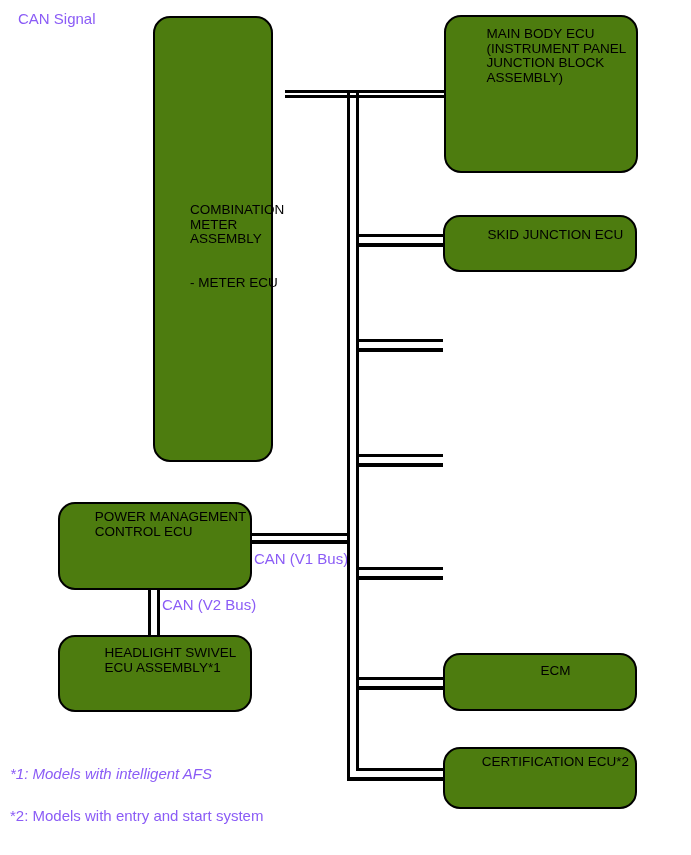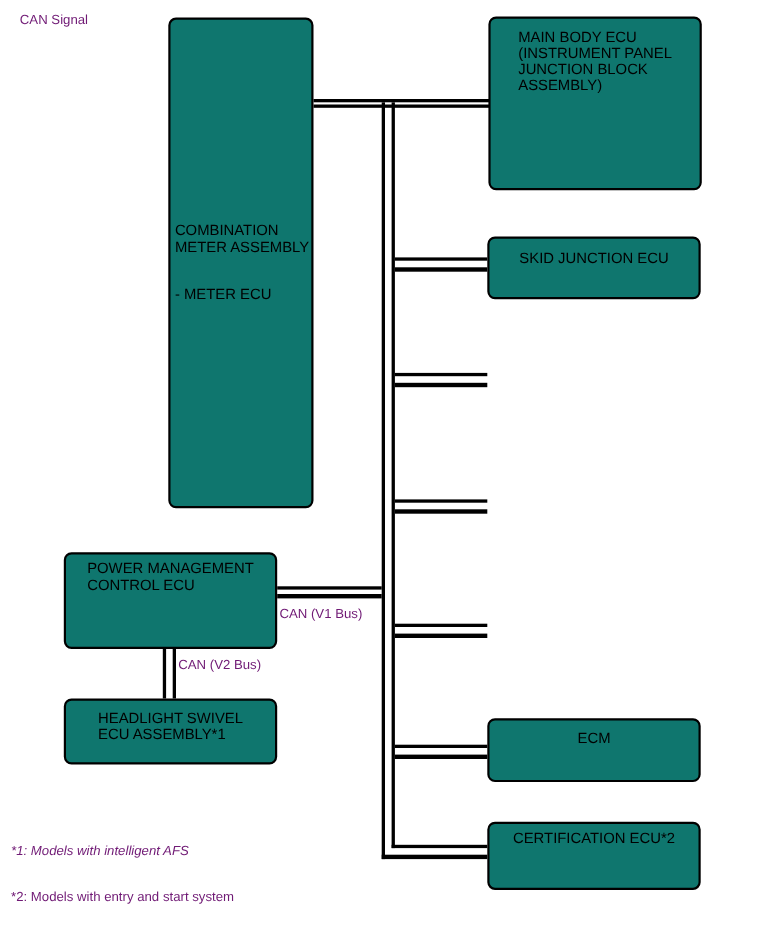--- a/index.html
+++ b/index.html
@@ -11,34 +11,35 @@
   }
   #canvas {
     position: relative;
     width: 691px;
     height: 855px;
     background: #ffffff;
     overflow: hidden;
   }
   .free-label {
     position: absolute;
-    font-size: 12px;
+    font-size: 15px;
     line-height: 15px;
     white-space: pre;
-    color: #701a75;
+    color: #8b5cf6;
   }
   .node {
     position: absolute;
     box-sizing: border-box;
     border: 2px solid #000000;
-    border-radius: 7px;
-    background: #0f766e;
+    border-radius: 17px;
+    background: #4d7c0f;
     display: flex;
     justify-content: center;
     z-index: 2;
+    padding-left: 31px;
   }
   .node .txt {
     font-size: 13.5px;
     line-height: 14.5px;
     white-space: pre-line;
     text-align: left;
     padding-top: 9px;
     color: #000000;
   }
   .node.pad10 .txt { padding-top: 10px; }
@@ -86,21 +87,21 @@
 
   <div class="wire" style="left:252px; top:533px; width:95px; height:3px;"></div>
   <div class="wire" style="left:252px; top:540px; width:95px; height:4px;"></div>
 
   <div class="wire" style="left:148px; top:578px; width:3px; height:57px;"></div>
   <div class="wire" style="left:157px; top:578px; width:3px; height:57px;"></div>
 
   <div class="free-label" style="left:254px; top:551px;">CAN (V1 Bus)</div>
   <div class="free-label" style="left:162px; top:597px;">CAN (V2 Bus)</div>
 
-  <div class="node combo" style="left:153px; top:16px; width:132px; height:446px;">
+  <div class="node combo" style="left:153px; top:16px; width:120px; height:446px;">
     <span class="txt">COMBINATION
 METER ASSEMBLY
 
 
 - METER ECU</span>
   </div>
 
   <div class="node pad10" style="left:444px; top:15px; width:194px; height:158px;">
     <span class="txt">MAIN BODY ECU
 (INSTRUMENT PANEL
@@ -121,21 +122,21 @@
 
   <div class="node pad6" style="left:443px; top:747px; width:194px; height:62px;">
     <span class="txt">CERTIFICATION ECU*2</span>
   </div>
 
   <div class="node pad6" style="left:58px; top:502px; width:194px; height:88px;">
     <span class="txt">POWER MANAGEMENT
 CONTROL ECU</span>
   </div>
 
-  <div class="node" style="left:58px; top:635px; width:194px; height:60px;">
+  <div class="node" style="left:58px; top:635px; width:194px; height:77px;">
     <span class="txt">HEADLIGHT SWIVEL
 ECU ASSEMBLY*1</span>
   </div>
 
   <div class="free-label" style="left:10px; top:766px;font-style:italic;">*1: Models with intelligent AFS</div>
   <div class="free-label" style="left:10px; top:808px;">*2: Models with entry and start system</div>
 
 </div>
 
 </body></html>

